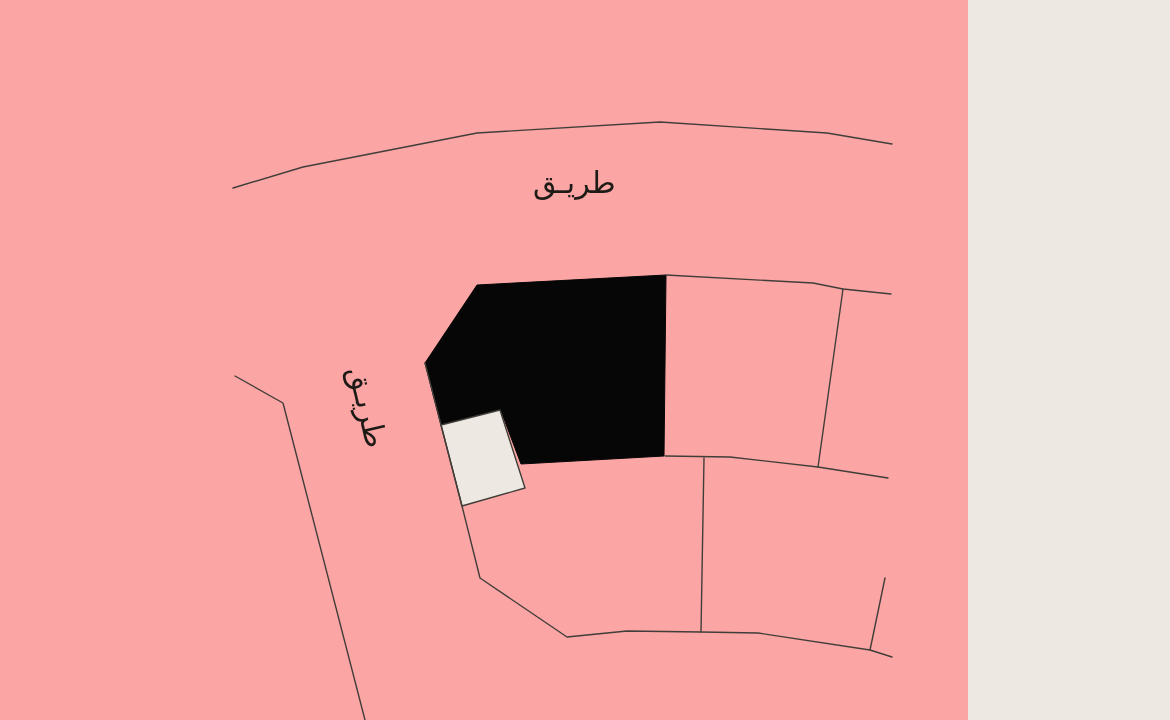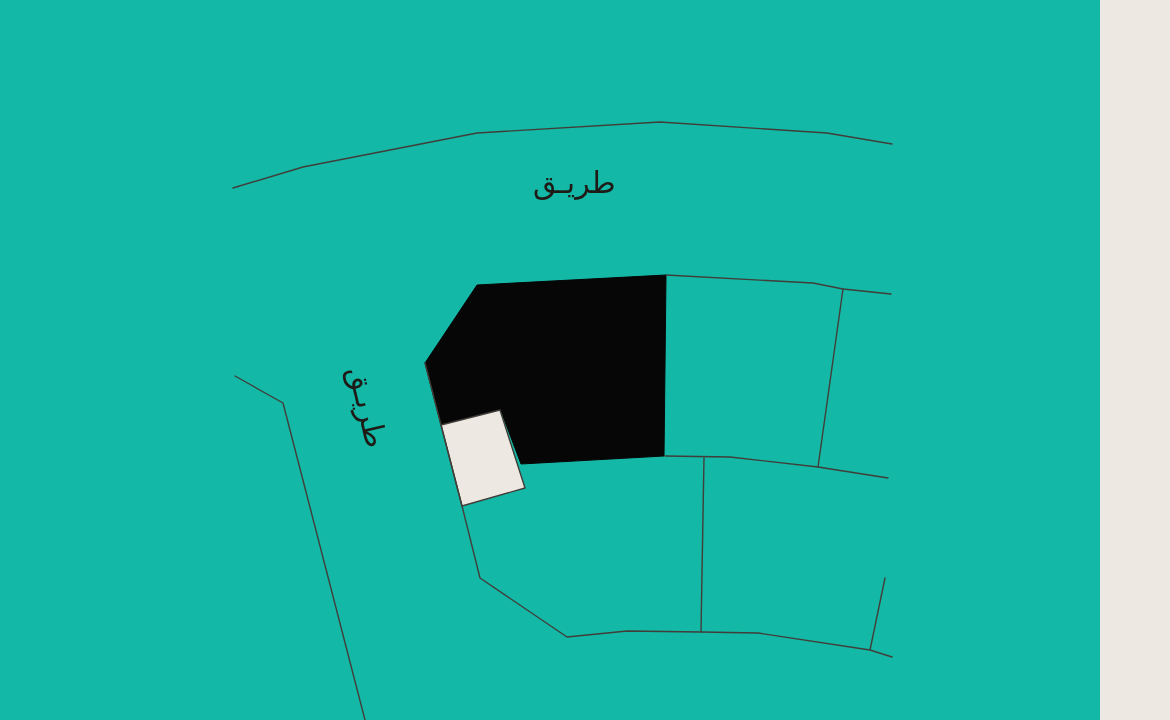--- a/index.html
+++ b/index.html
@@ -3,23 +3,23 @@
 <meta charset="utf-8">
 <style>
   html, body {
     margin: 0;
     padding: 0;
     background: #EDE9E2;
     font-family: "DejaVu Sans", sans-serif;
   }
   .map-stage {
     position: relative;
-    width: 1100px;
+    width: 968px;
     height: 720px;
-    background: #14b8a6;
+    background: #fca5a5;
     overflow: hidden;
   }
   .map-stage svg {
     position: absolute;
     left: 0;
     top: 0;
     width: 1170px;
     height: 720px;
     display: block;
   }

